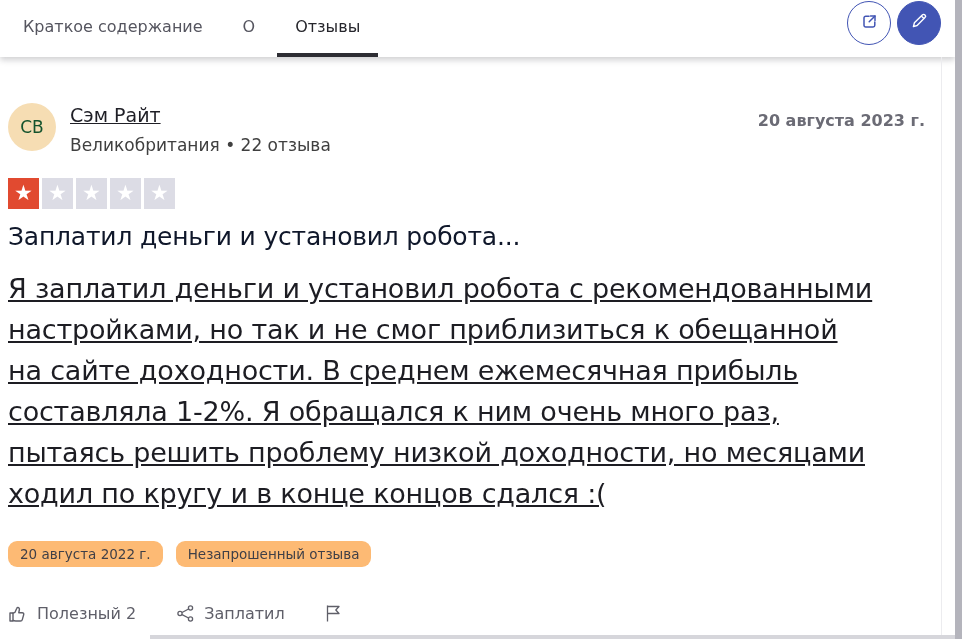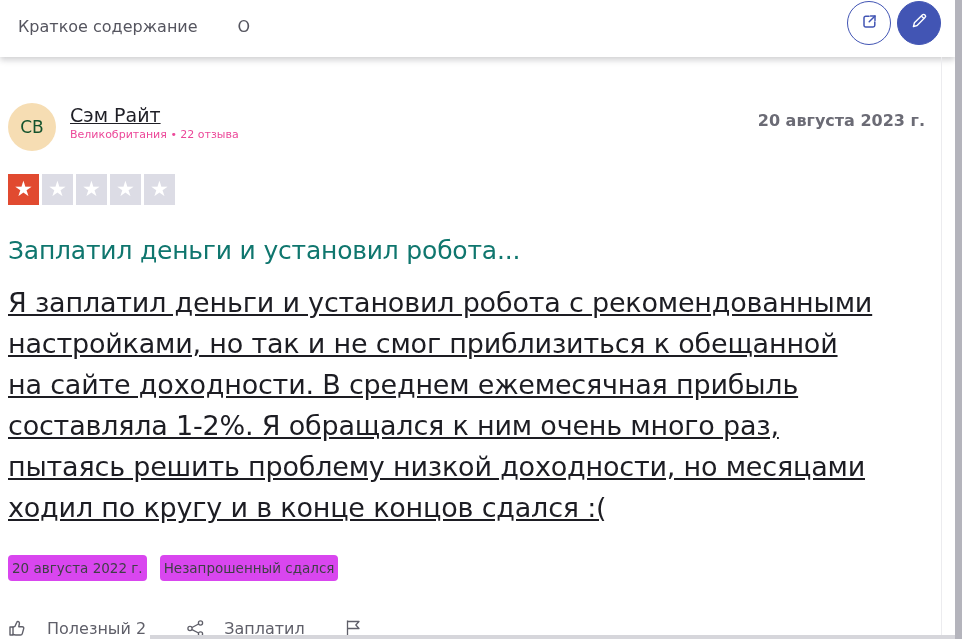--- a/index.html
+++ b/index.html
@@ -9,20 +9,21 @@
     background: #ffffff;
     color: #1d1d23;
     position: relative;
   }
 
   
   .tabbar {
     position: absolute; top: 0; left: 0; right: 7px; height: 57px;
     background: #fff;
     display: flex; align-items: stretch;
+    padding-left: 5px;
     box-shadow: 0 3px 6px rgba(40,40,50,.22);
     z-index: 5;
   }
   .tab {
     display: flex; align-items: center;
     padding: 0 18px;
     margin-right: 4px;
     font-size: 16px;
     color: #55555f;
     cursor: pointer;
@@ -55,59 +56,59 @@
   }
   .review-header { display: flex; align-items: flex-start; }
   .avatar {
     width: 48px; height: 48px; border-radius: 50%;
     background: #f6ddb3; color: #14532d;
     display: flex; align-items: center; justify-content: center;
     font-size: 17px; flex: 0 0 auto;
   }
   .author-block { margin-left: 14px; padding-top: 1px; }
   .author-name { font-size: 19px; color: #1f1f26; line-height: 1.25; text-decoration: underline; }
-  .author-meta { font-size: 11px; color: #ec4899; margin-top: 0; }
+  .author-meta { font-size: 17px; color: #404040; margin-top: 7px; }
   .review-date {
     margin-left: auto; font-size: 16px; color: #6b6b75;
     padding-top: 8px; padding-right: 16px; white-space: nowrap; font-weight: bold;
   }
 
   .star-rating { display: flex; gap: 3px; margin-top: 23px; }
   .star-box {
     width: 31px; height: 31px;
     background: var(--star-inactive, #dcdce5);
     color: #ffffff; font-size: 21px; line-height: 31px; text-align: center;
   }
   .star-box.star-active { background: var(--star-active, #e14a30); }
 
   .review-title {
-    margin-top: 31px;
-    font-size: 25px; color: #0f766e; font-weight: 400;
+    margin-top: 13px;
+    font-size: 25px; color: #0f172a; font-weight: 400;
     letter-spacing: -0.2px;
   }
   .review-body {
     margin-top: 17px;
     max-width: 868px;
     font-size: 27px; line-height: 1.52; color: #1d1d23;
     letter-spacing: -0.2px;
     text-decoration: underline;
   }
 
   .badges { display: flex; gap: 13px; margin-top: 27px; }
   .badge {
-    background: #d946ef; color: #3f3f47;
+    background: #fdba74; color: #3f3f47;
     font-size: 13.5px; line-height: 26px; height: 26px;
-    padding: 0 4px; border-radius: 4px; white-space: nowrap;
+    padding: 0 12px; border-radius: 9px; white-space: nowrap;
   }
 
   .review-footer {
     display: flex; align-items: center; gap: 40px;
     margin-top: 37px; color: #5f5f69; font-size: 16px;
   }
-  .footer-action { display: flex; align-items: center; gap: 19px; cursor: pointer; }
+  .footer-action { display: flex; align-items: center; gap: 9px; cursor: pointer; }
   .footer-action svg { display: block; }
 
   
   .right-edge-strip {
     position: absolute; top: 0; right: 0; width: 7px; height: 639px;
     background: #b4b4bc; z-index: 10;
   }
   .content-right-border {
     position: absolute; top: 57px; right: 20px; width: 1px; bottom: 0;
     background: #ececef; z-index: 6;
@@ -116,20 +117,21 @@
     position: absolute; left: 150px; right: 7px; bottom: 0; height: 4px;
     background: #d6d6db; z-index: 7;
   }
 </style>
 </head>
 <body>
 
 <header class="tabbar">
   <div class="tab">Краткое содержание</div>
   <div class="tab">О</div>
+  <div class="tab active">Отзывы</div>
 
   <div class="tabbar-actions">
     <div class="circle-btn">
       <span>
         <svg width="19" height="19" viewBox="0 0 19 19" fill="none" stroke="#4255b4" stroke-width="1.5" stroke-linecap="round" stroke-linejoin="round">
           <path d="M9 4.2 H5.7 A1.7 1.7 0 0 0 4 5.9 v7.4 A1.7 1.7 0 0 0 5.7 15 h7.4 a1.7 1.7 0 0 0 1.7-1.7 V10"></path>
           <path d="M10.5 4 h4.5 v4.5"></path>
           <path d="M15 4 L9.2 9.8"></path>
         </svg>
       </span>
@@ -163,21 +165,21 @@
       <span class="star-box">★</span>
       <span class="star-box">★</span>
     </div>
 
   <h2 class="review-title">Заплатил деньги и установил робота...</h2>
 
   <p class="review-body">Я заплатил деньги и установил робота с рекомендованными настройками, но так и не смог приблизиться к обещанной на сайте доходности. В среднем ежемесячная прибыль составляла 1-2%. Я обращался к ним очень много раз, пытаясь решить проблему низкой доходности, но месяцами ходил по кругу и в конце концов сдался :(</p>
 
   <div class="badges">
     <span class="badge">20 августа 2022 г.</span>
-    <span class="badge">Незапрошенный сдался</span>
+    <span class="badge">Незапрошенный отзыва</span>
   </div>
 
   <div class="review-footer">
     <div class="footer-action">
       <span>
         <svg width="20" height="20" viewBox="0 0 20 20" fill="none" stroke="#5f5f69" stroke-width="1.4" stroke-linejoin="round" stroke-linecap="round">
           <path d="M2 9 h3 v8 H2 z"></path>
           <path d="M5 16.4 c.8.6 1.6.6 2.8.6 h4.6 c1 0 1.7-.5 1.9-1.4 l1.4-5 c.3-1-.4-1.9-1.5-1.9 h-3.4 l.6-3.2 c.2-1.1-.5-2-1.5-2 -.5 0-.9.3-1.1.8 L7 8.3 5 9.2"></path>
         </svg>
       </span>

